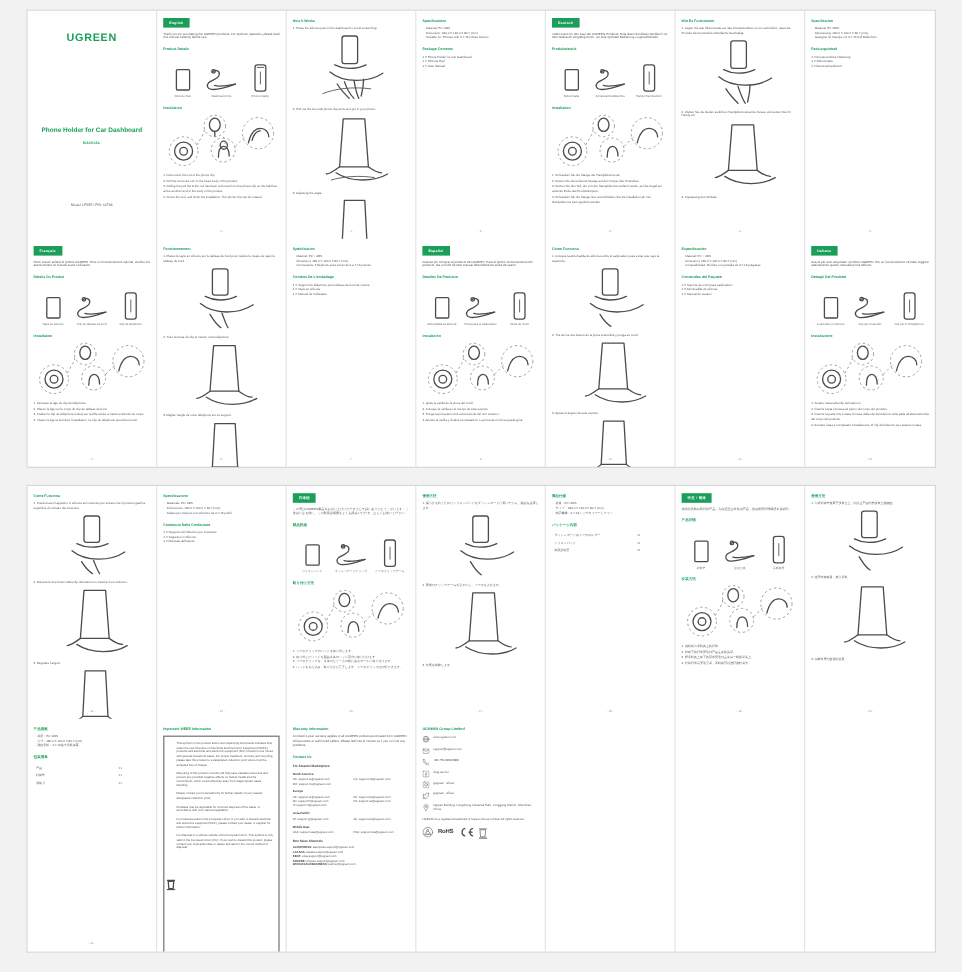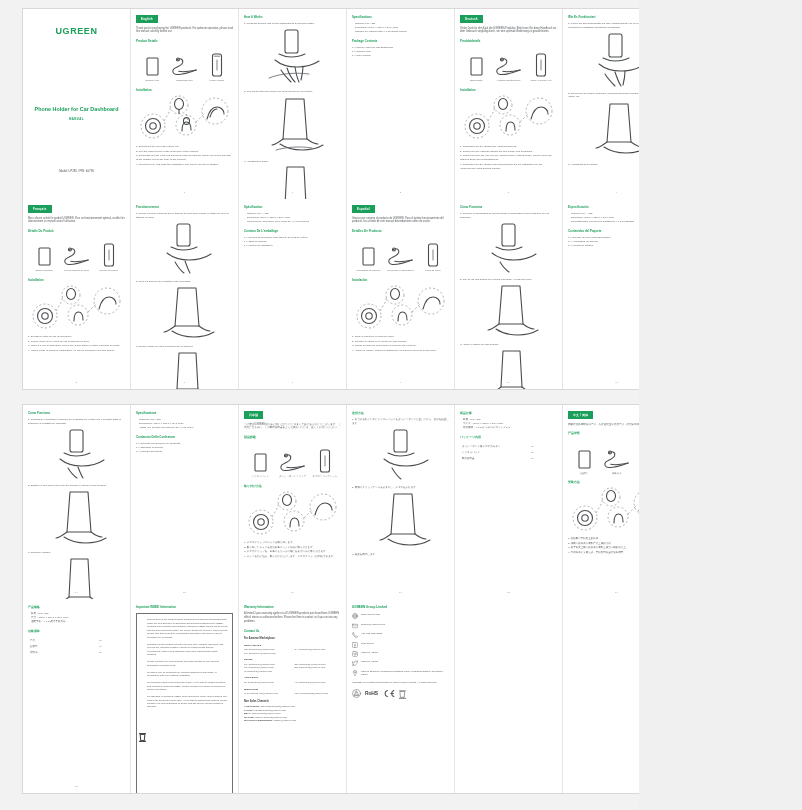--- a/index.html
+++ b/index.html
@@ -4,21 +4,21 @@
 <style>
   * { box-sizing: border-box; }
   html, body {
     margin: 0; padding: 0;
     width: 802px; height: 810px;
     background: #f0f0f0;
     font-family: "Liberation Sans", sans-serif;
   }
   #sheet {
     position: relative;
-    width: 639px; height: 810px;
+    width: 802px; height: 810px;
     background: #f2f2f2;
     overflow: hidden;
   }
   .block {
     position: absolute;
     background: #ffffff;
     border: 1px solid #d8d8d8;
     display: grid;
   }
   #block-top {

